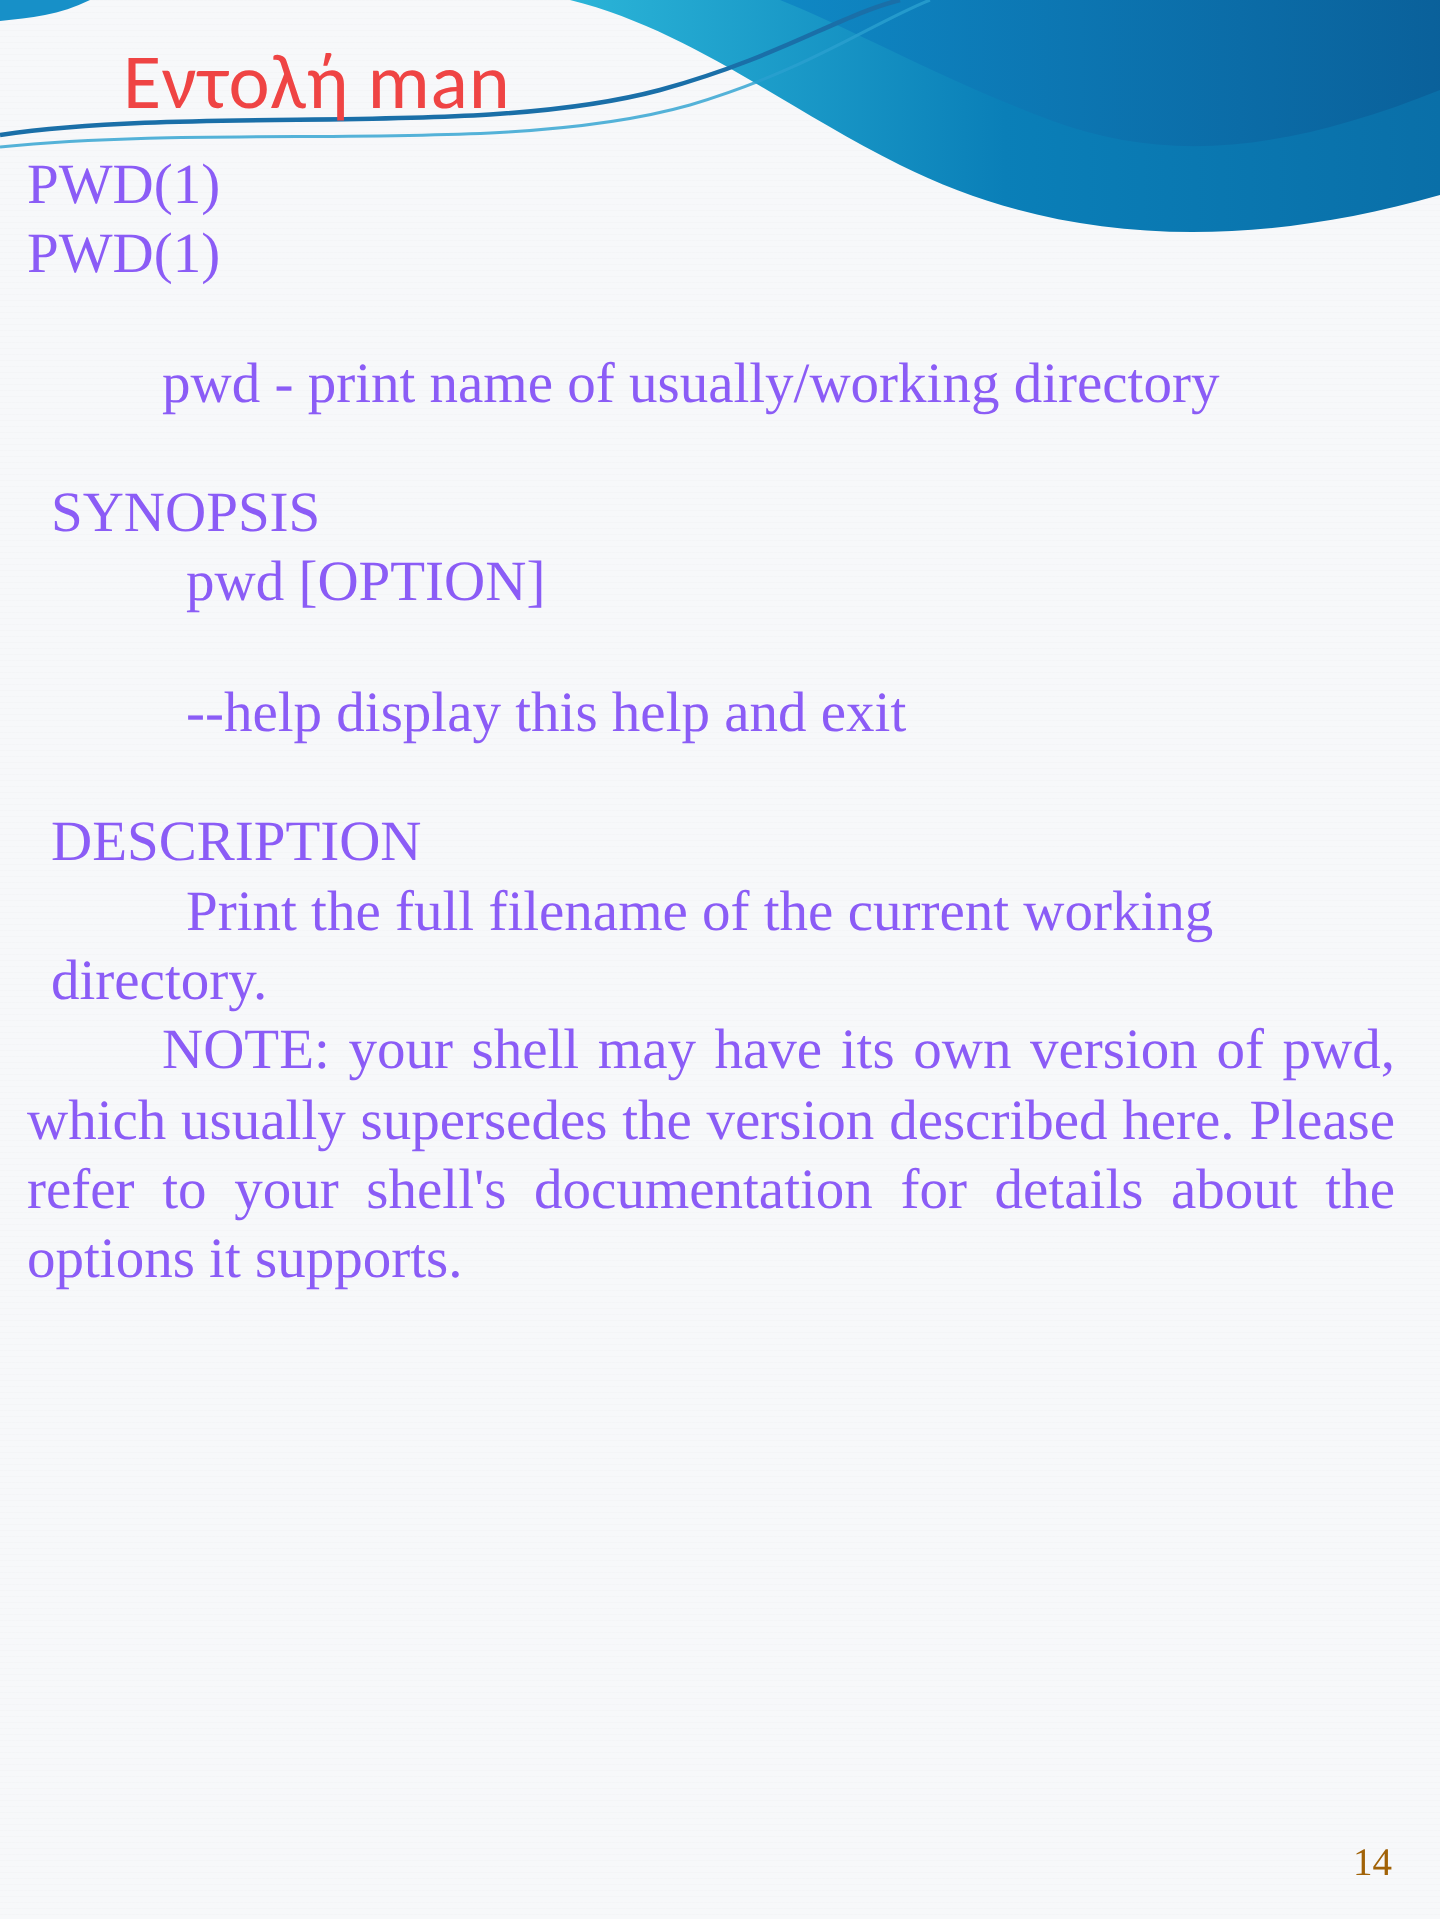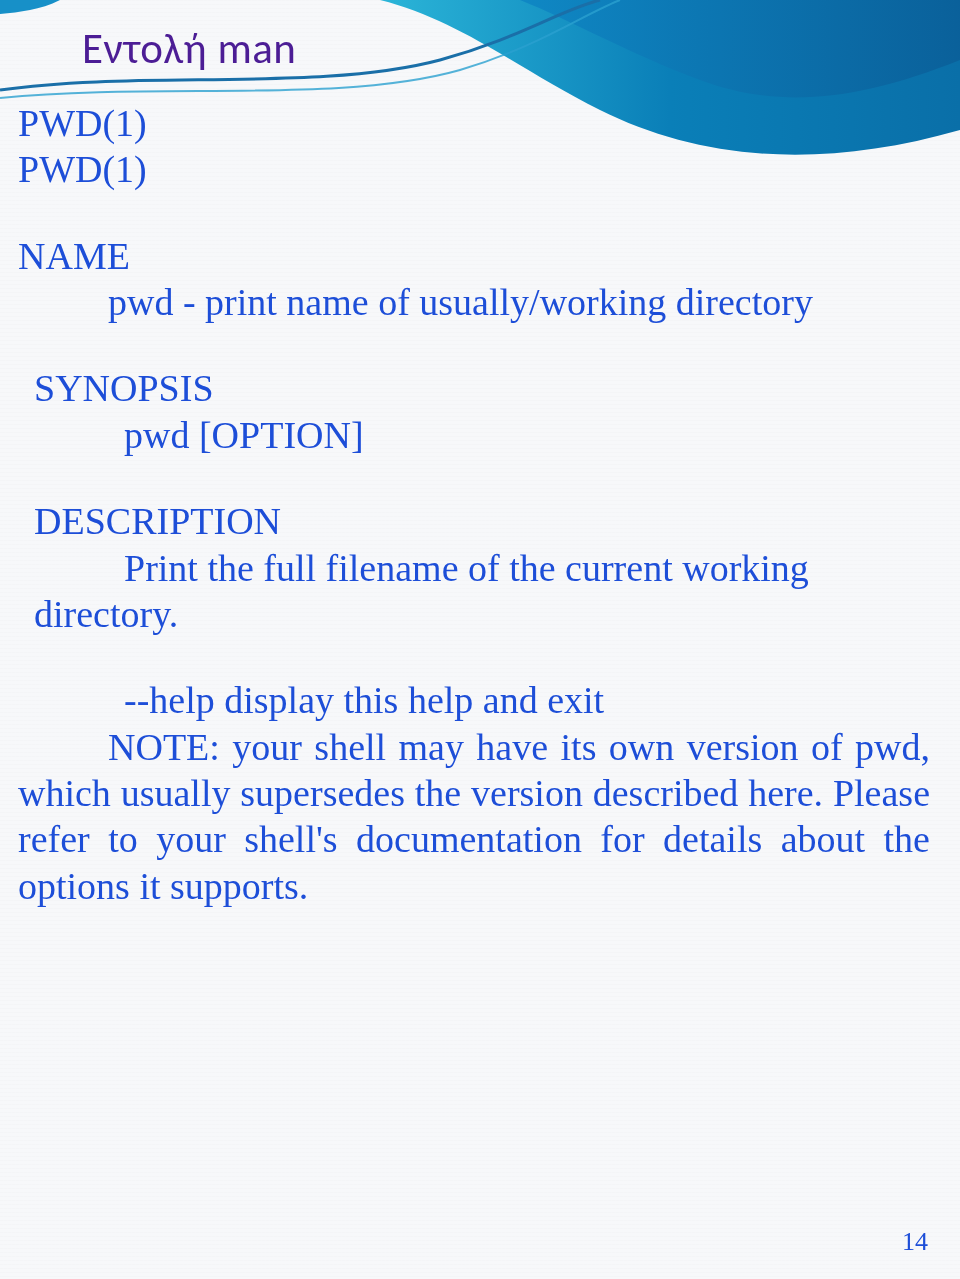--- a/index.html
+++ b/index.html
@@ -26,32 +26,32 @@
     position: absolute;
     top: 0; left: 0;
     width: 960px; height: 200px;
     pointer-events: none;
     z-index: 1;
   }
   .slide-title {
     position: absolute;
     top: 22px;
     left: 82px;
-    font-size: 43px;
-    color: #4c1d95;
+    font-size: 52px;
+    color: #ef4444;
     font-family: "Segoe UI", "Calibri", Arial, sans-serif;
     z-index: 2;
     letter-spacing: 0.5px;
   }
   .content {
     position: absolute;
     top: 100px;
     left: 18px;
     right: 30px;
-    color: #1d4ed8;
+    color: #8b5cf6;
     font-size: 38px;
     line-height: 1.22;
     z-index: 3;
   }
   .header-row {
     display: flex;
     justify-content: flex-start;
     gap: 210px;
   }
   .section { margin-top: 40px; }
@@ -59,21 +59,21 @@
   .indent-1 { padding-left: 90px; }
   .indent-2 { padding-left: 150px; }
   .note-block { }
   .note-block .note-first { text-indent: 90px; text-align: justify; }
   .desc-line { white-space: nowrap; }
   .page-number {
     position: absolute;
     bottom: 22px;
     right: 32px;
     font-size: 26px;
-    color: #1d4ed8;
+    color: #a16207;
     font-family: "Times New Roman", Times, serif;
     z-index: 3;
   }
 </style>
 </head>
 <body>
 
 <svg class="wave-decor" viewBox="0 0 960 200" preserveAspectRatio="none">
   <defs>
     <linearGradient id="g1" x1="0" y1="0" x2="1" y2="0">
@@ -100,36 +100,35 @@
 <div class="slide-title">Εντολή man</div>
 
 <div class="content">
 
   <div class="header-row">
     <span>PWD(1)</span>
   </div>
   <div>PWD(1)</div>
 
   <div class="section">
-    <div>NAME</div>
     <div class="indent-1">pwd - print name of usually/working directory</div>
   </div>
 
   <div class="section">
     <div>SYNOPSIS</div>
     <div class="indent-1">pwd [OPTION]</div>
   </div>
 
+  <div class="section indent-1">--help display this help and exit</div>
+
   <div class="section">
     <div>DESCRIPTION</div>
     <div class="indent-1 desc-line">Print the full filename of the current working</div>
     <div>directory.</div>
   </div>
-
-  <div class="section indent-1">--help display this help and exit</div>
 
 
   <div class="note-block">
     <div class="note-first">NOTE:  your  shell may have its own version of pwd, which usually supersedes the version described here.  Please refer to your shell's documentation  for details about the options it supports.</div>
   </div>
 
 </div>
 
 <div class="page-number">14</div>
 

